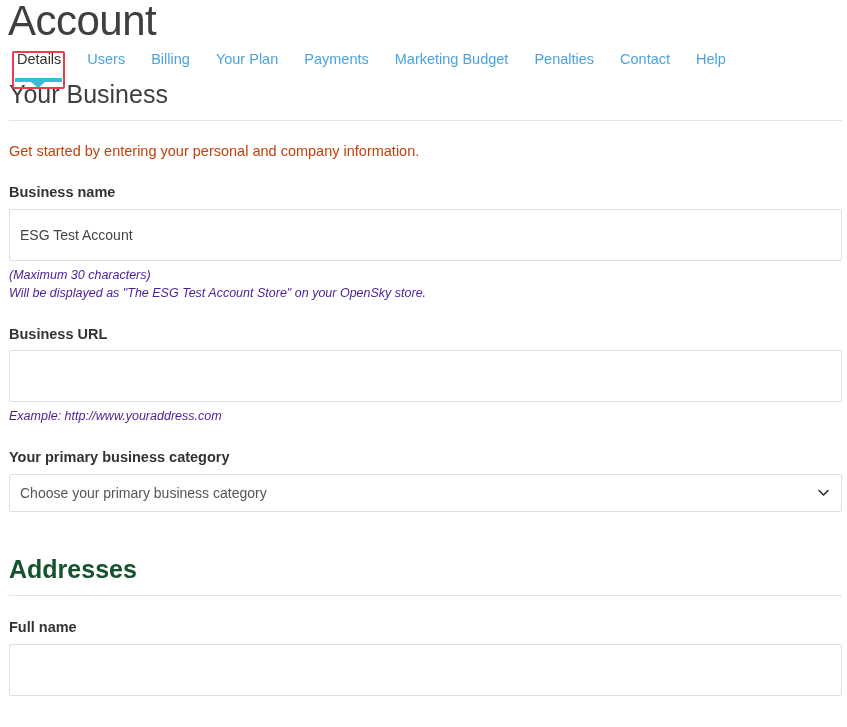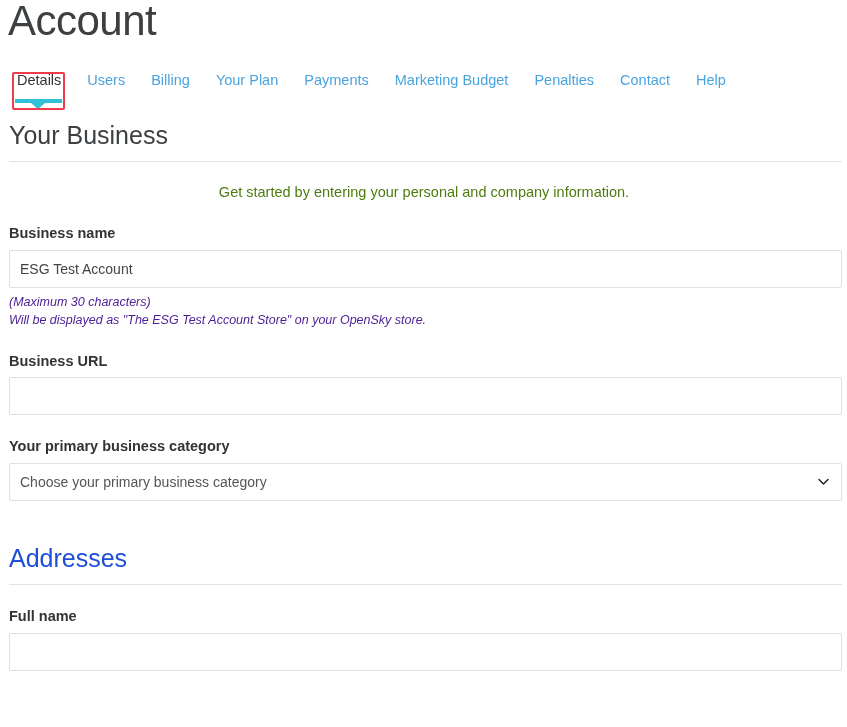--- a/index.html
+++ b/index.html
@@ -31,21 +31,21 @@
     color: #3c4043;
     letter-spacing: -0.5px;
     line-height: 1;
     margin: 0;
     padding-top: 0;
   }
 
   
   .tabs {
     position: relative;
-    margin-top: 28px;
+    margin-top: 7px;
     height: 30px;
     display: flex;
     align-items: flex-start;
     gap: 0;
   }
   .tab {
     font-size: 14.5px;
     color: #4aa3df;
     text-decoration: none;
     padding: 0 13px;
@@ -84,56 +84,54 @@
     width: 53px;
     height: 38px;
     border: 2px solid #ef3b4c;
     border-radius: 2px;
     pointer-events: none;
   }
 
   
   .section {
     padding-left: 1px;
-    margin-top: 20px;
   }
   .section-title {
     font-size: 25px;
     font-weight: 400;
     color: #3c4043;
     margin: 0;
     line-height: 1.2;
   }
   .hr {
     border: 0;
     border-top: 1px solid #e3e3e3;
     margin: 11px 0 0 0;
     width: 833px;
   }
 
   .intro-text {
     font-size: 14.5px;
-    color: #4d7c0f;
+    color: #c2410c;
     margin: 20px 0 0 0;
     line-height: 1.4;
-    text-align: center;
   }
 
   
   .field-label {
     font-size: 14.5px;
     font-weight: 700;
     color: #333333;
     margin: 22px 0 7px 0;
     line-height: 1.3;
   }
   .text-input {
     display: block;
     width: 833px;
-    height: 38px;
+    height: 52px;
     border: 1px solid #dfdfdf;
     border-radius: 2px;
     background: #ffffff;
     font-family: "Liberation Sans", sans-serif;
     font-size: 14px;
     color: #444444;
     padding: 0 10px;
     outline: none;
   }
   .text-input::placeholder { color: #9b9b9b; }
@@ -173,22 +171,22 @@
     right: 12px;
     top: 12px;
     width: 13px;
     height: 13px;
     pointer-events: none;
   }
 
   
   .addr-title {
     font-size: 25px;
-    font-weight: 400;
-    color: #1d4ed8;
+    font-weight: 700;
+    color: #14532d;
     margin: 34px 0 0 0;
     line-height: 1.2;
   }
   .sub-title {
     font-size: 20px;
     font-weight: 700;
     color: #1a1a1a;
     margin: 22px 0 0 0;
     line-height: 1.2;
   }
@@ -230,20 +228,23 @@
 
     <div class="field-label">Business name</div>
     <input class="text-input" type="text" value="ESG Test Account" style="">
     <p class="help-text">
       <span>(Maximum 30 characters)</span>
       <span>Will be displayed as "The ESG Test Account Store" on your OpenSky store.</span>
     </p>
 
     <div class="field-label">Business URL</div>
     <input class="text-input" type="text" value="" style="">
+    <p class="help-text">
+      <span>Example: http://www.youraddress.com</span>
+    </p>
 
     <div class="field-label">Your primary business category</div>
     <div class="select-wrap">
       <div class="select-box">Choose your primary business category</div>
       <svg class="select-caret" viewBox="0 0 16 16">
         <path d="M2.5 5.5 L8 11 L13.5 5.5" fill="none" stroke="#222222" stroke-width="1.8" stroke-linecap="round" stroke-linejoin="round"></path>
       </svg>
     </div>
   </section>
 

